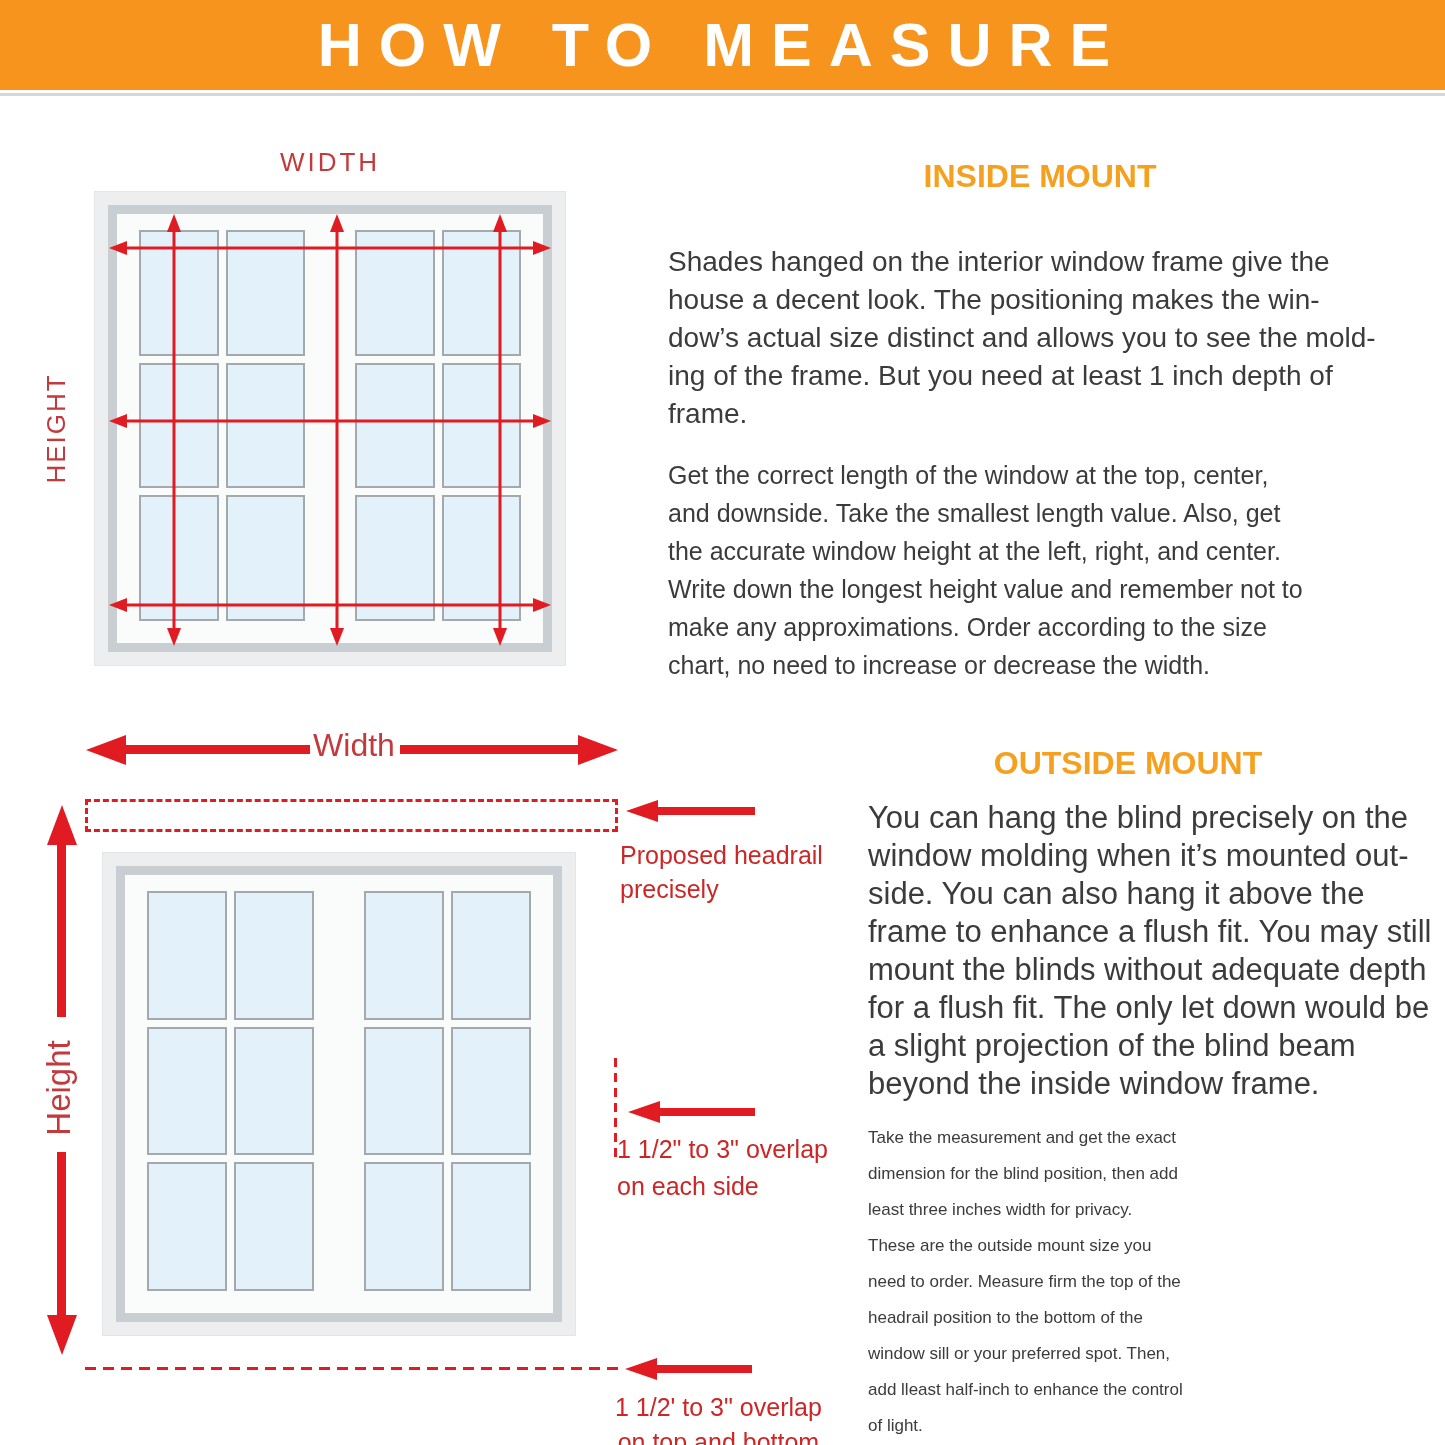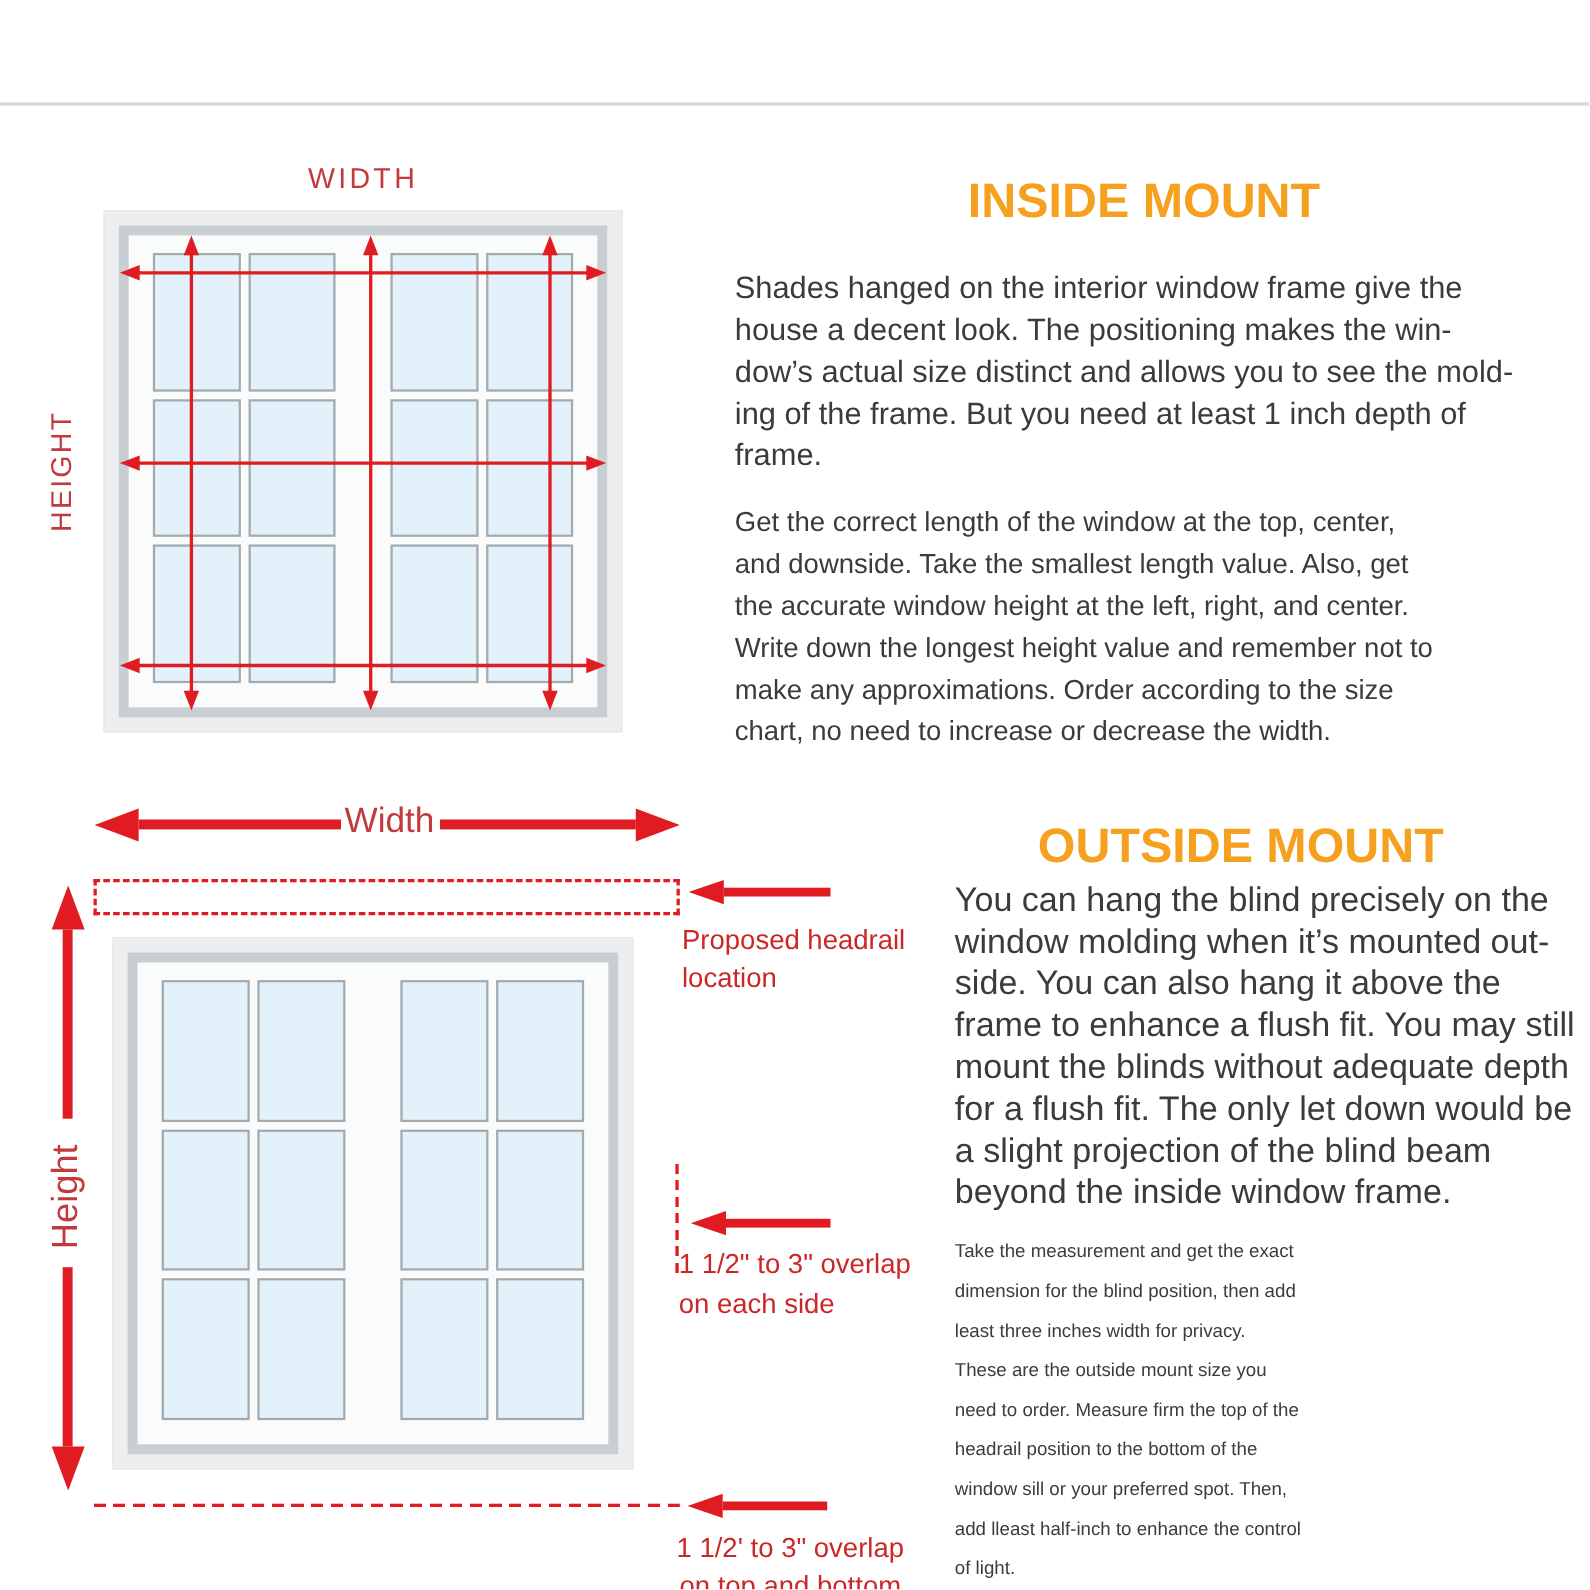--- a/index.html
+++ b/index.html
@@ -68,35 +68,38 @@
                       font-size:32px;color:var(--label-red);}
   .height-wrap-bottom{left:18px;top:1022px;width:82px;height:132px;}
   .height-label-bottom{transform:rotate(-90deg);white-space:nowrap;font-size:33px;color:var(--label-red);}
 
   .annot{position:absolute;font-size:25px;line-height:34px;color:var(--annot-red);white-space:pre;}
   .headrail-label{left:620px;top:838px;}
   .side-overlap-label{left:617px;top:1131px;line-height:37px;}
   .bottom-overlap-label{left:615px;top:1390px;line-height:35px;display:inline-block;text-align:center;}
 
   
-  .orange-heading{position:absolute;margin:0;font-weight:700;font-size:44px;
+  .orange-heading{position:absolute;margin:0;font-weight:700;font-size:32px;
                   color:var(--heading-orange);text-align:center;white-space:nowrap;}
   .h-inside{left:668px;top:158px;width:744px;}
   .h-outside{left:868px;top:745px;width:520px;}
   .body-lines{position:absolute;margin:0;color:var(--body-text);white-space:pre;}
   .p-inside1{left:668px;top:243px;font-size:28px;line-height:38px;}
   .p-inside2{left:668px;top:456px;font-size:25px;line-height:38px;}
   .p-outside1{left:868px;top:799px;font-size:31px;line-height:38px;}
   .p-outside2{left:868px;top:1120px;font-size:17px;line-height:36px;}
 </style>
 </head>
 <body>
 
 <div class="page">
 
+  <header class="banner">
+    <h1 class="banner-title">HOW TO MEASURE</h1>
+  </header>
   <div class="header-divider"></div>
 
   <section>
     <div class="width-label-top">WIDTH</div>
     <div class="rot-wrap height-wrap-top">
       <span class="height-label-top">HEIGHT</span>
     </div>
 
     <div class="window win-top">
       <div class="win-mid"></div>
@@ -170,21 +173,21 @@
   </section>
 
   <section>
     <div class="ta h head-left" style="left:126px;top:745px;width:184px;"></div>
     <div class="width-label-bottom">Width</div>
     <div class="ta h head-right" style="left:400px;top:745px;width:178px;"></div>
 
     <div class="headrail-box"></div>
     <div class="ta h sm head-left" style="left:658px;top:807px;width:97px;"></div>
     <div class="annot headrail-label">Proposed headrail
-location</div>
+precisely</div>
 
     <div class="ta v head-up" style="left:57px;top:845px;height:172px;"></div>
     <div class="rot-wrap height-wrap-bottom">
       <span class="height-label-bottom">Height</span>
     </div>
     <div class="ta v head-down" style="left:57px;top:1152px;height:163px;"></div>
 
     <div class="window win-bottom">
       <div class="win-mid"></div>
       <div class="win-inner"></div>

